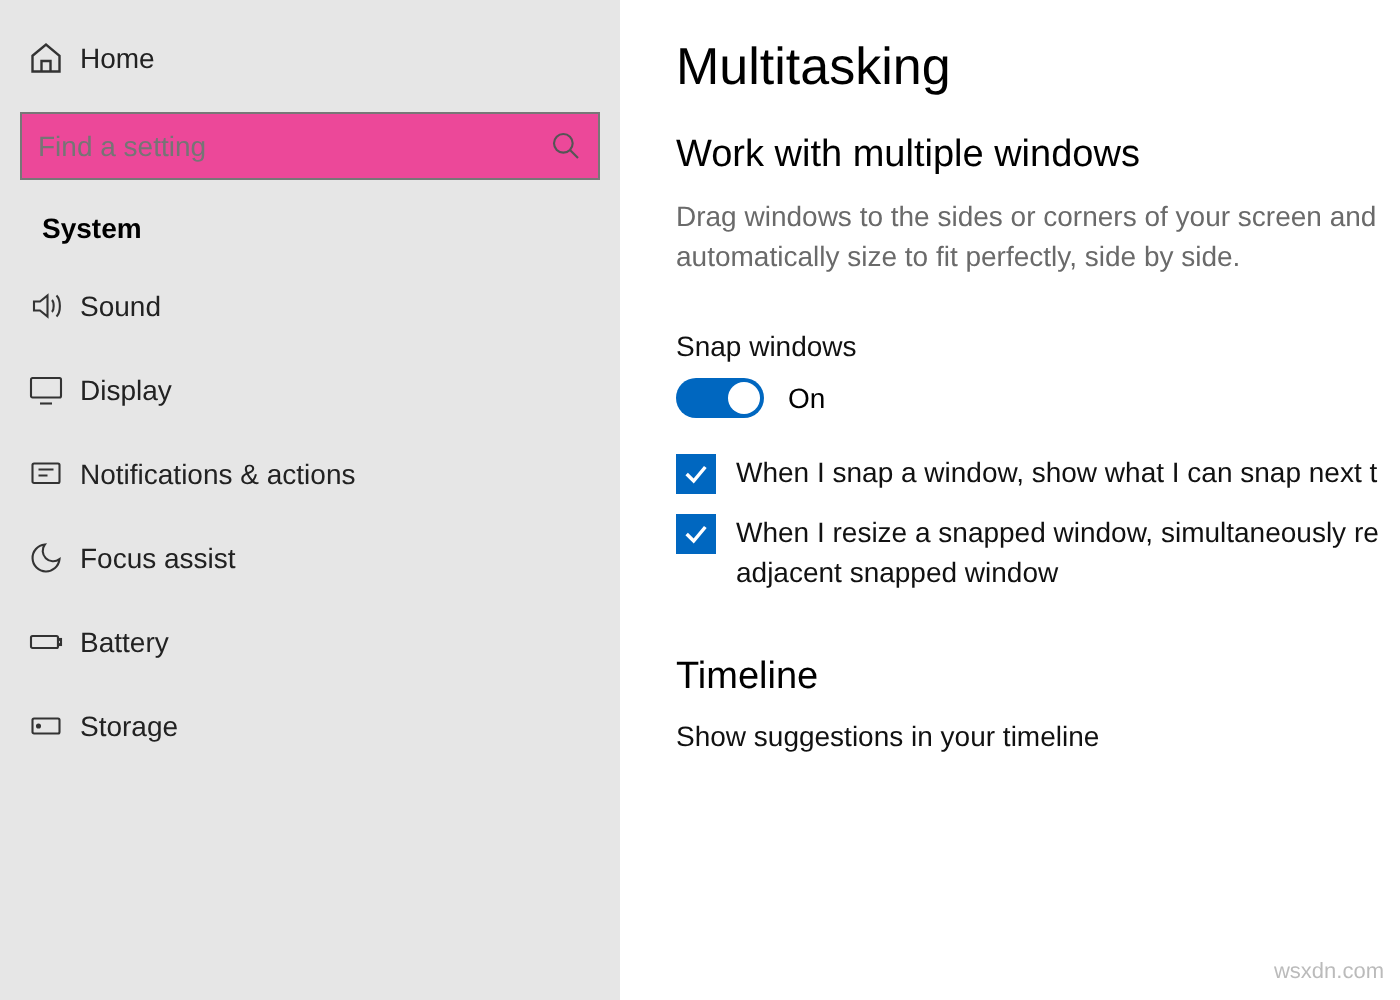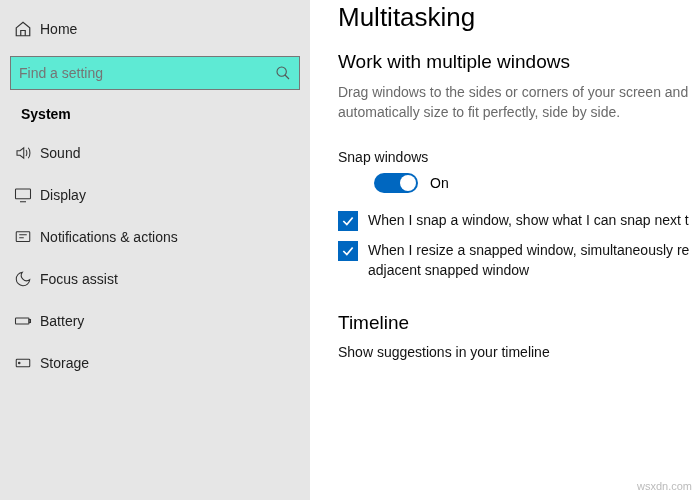--- a/index.html
+++ b/index.html
@@ -34,21 +34,21 @@
     display: inline-flex;
     align-items: center;
     justify-content: flex-start;
     color: #333;
   }
   .side-row .label { font-size: 14px; }
   .search-box {
     margin: 6px 10px 12px 10px;
     height: 34px;
     border: 1px solid #777;
-    background: #5eead4;
+    background: #ec4899;
     display: flex;
     align-items: center;
     padding: 0 8px;
     justify-content: space-between;
   }
   .search-box input {
     border: none;
     background: transparent;
     outline: none;
     font-size: 14px;
@@ -57,21 +57,21 @@
   }
   .search-box .sicon { color: #555; margin-left: 6px; }
   .section-header {
     font-weight: 600;
     font-size: 14px;
     padding: 4px 14px 10px 21px;
     color: #000;
   }
   .main {
     flex: 1;
-    padding: 2px 0 0 28px;
+    padding: 18px 0 0 28px;
     overflow: hidden;
   }
   .page-title {
     font-size: 26px;
     font-weight: 400;
     margin-bottom: 18px;
   }
   .subheading {
     font-size: 19px;
     font-weight: 400;
@@ -88,21 +88,20 @@
   .opt-label {
     font-size: 14px;
     color: #111;
     margin-bottom: 8px;
   }
   .toggle-row {
     display: flex;
     align-items: center;
     gap: 12px;
     margin-bottom: 18px;
-    margin-left: 36px;
   }
   .toggle {
     width: 44px;
     height: 20px;
     border-radius: 10px;
     background: #0067c0;
     position: relative;
   }
   .toggle .knob {
     position: absolute;

